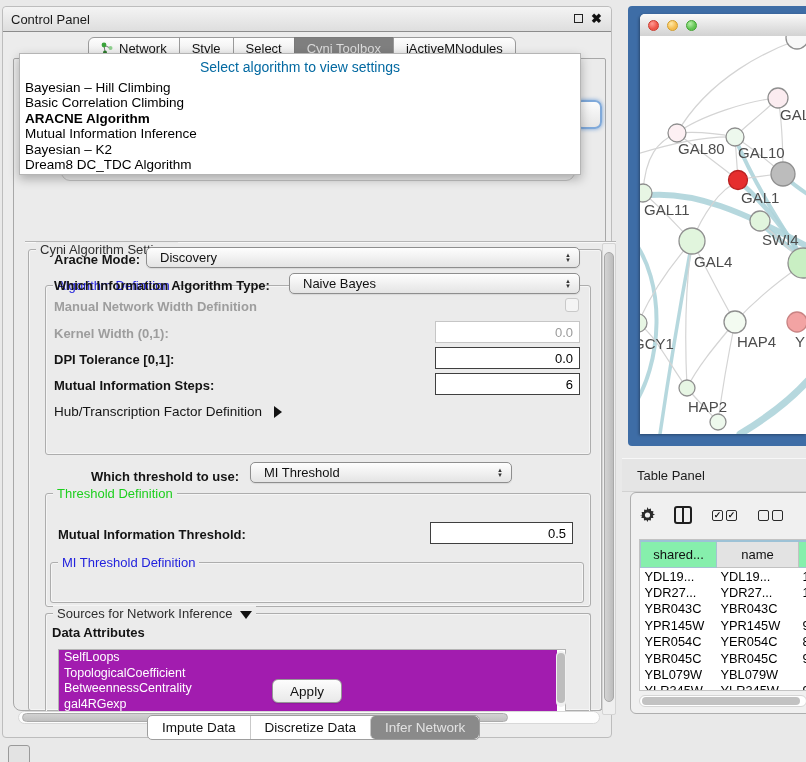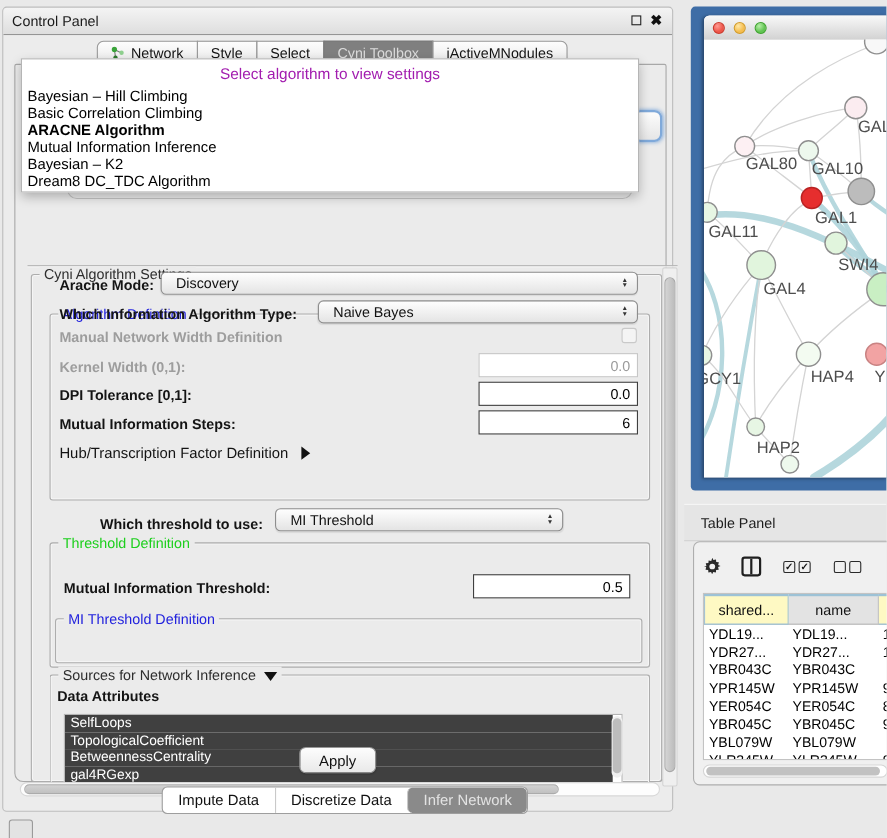--- a/index.html
+++ b/index.html
@@ -56,21 +56,21 @@
             background:#f4f4f4;box-sizing:border-box}
 
   .tri-right{display:inline-block;width:0;height:0;border-left:8px solid #111;
              border-top:6px solid transparent;border-bottom:6px solid transparent;vertical-align:middle}
   .tri-down{display:inline-block;width:0;height:0;border-top:8px solid #111;
             border-left:6px solid transparent;border-right:6px solid transparent;vertical-align:middle;margin-left:4px}
 
   
   .attr-list{position:absolute;left:44px;top:590px;width:508px;height:64px;background:#fff;
              border:1px solid #b4b4b4;overflow:hidden;box-sizing:border-box}
-  .attr-item{height:15.5px;background:#404040;color:#fff;font-size:12.5px;line-height:15.5px;
+  .attr-item{height:15.5px;background:#a21caf;color:#fff;font-size:12.5px;line-height:15.5px;
              padding-left:5px;width:calc(100% - 13px)}
   .attr-scroll{position:absolute;right:1px;top:2px;width:10px;height:56px;background:#f0f0f0;border-radius:5px}
   .attr-thumb{position:absolute;left:1px;top:2px;width:8px;height:50px;background:#bdbdbd;border-radius:4px}
 
   
   .vscroll{position:absolute;left:588px;top:184px;width:14px;height:472px;background:#efefef;
            border:1px solid #d4d4d4;border-radius:2px;box-sizing:border-box}
   .vthumb{position:absolute;left:1px;top:8px;width:10px;height:450px;border-radius:6px;
           background:linear-gradient(90deg,#d4d4d4,#bdbdbd);border:1px solid #a9a9a9;box-sizing:border-box}
   .hscroll{position:absolute;left:4px;top:652px;width:582px;height:13px;background:#fdfdfd;
@@ -90,21 +90,21 @@
   .btab.sel{background:#8a8a8a;color:#e3e3e3;border-radius:5px}
 
   
   .ghost-combo{position:absolute;left:58px;top:148px;width:512px;height:24px;border:1px solid #c3c3c3;
                border-radius:9px;z-index:5}
   .focus-ring{position:absolute;left:572px;top:93px;width:23px;height:25px;border:2px solid #7fa9da;
               border-radius:7px;box-shadow:0 0 4px #6f9fd8;z-index:5;background:linear-gradient(#fcfcfc,#e6e6e6)}
   .dropdown{position:absolute;left:16px;top:46px;width:560px;height:120px;background:#fff;
             border:1px solid #b5b5b5;box-shadow:0 4px 10px rgba(0,0,0,.28);z-index:10}
   .dd-placeholder{height:26px;display:flex;align-items:center;justify-content:center;
-                  font-size:14px;color:#a21caf}
+                  font-size:14px;color:#0369a1}
   .dd-item{height:15.4px;line-height:15.4px;font-size:13.5px;color:#000;padding-left:5px;white-space:nowrap}
   .dd-item.sel{font-weight:bold}
 
   
   .net-frame{position:absolute;left:628px;top:6px;width:178px;height:440px;background:#3e6da6;
              border-radius:4px 0 0 4px}
   .net-win{position:absolute;left:12px;top:8px;width:166px;height:420px;background:#fff;
            border-radius:5px 0 0 0;overflow:hidden;box-shadow:-1px 1px 3px rgba(0,0,0,.35)}
   .net-titlebar{position:absolute;left:0;top:0;right:0;height:22px;
                 background:linear-gradient(#f9f9f9,#d2d2d2);border-bottom:1px solid #a6a6a6;display:flex;align-items:center}
@@ -121,21 +121,21 @@
   .table-win{position:absolute;left:630px;top:492px;width:200px;height:222px;background:#f0f0f0;
              border:1px solid #aeaeae;border-radius:6px;box-sizing:border-box}
   .tt-toolbar{position:absolute;left:8px;top:11px;height:22px;display:flex;align-items:center}
   .ticon{margin-right:12px;display:flex;align-items:center}
   .cols-icon{width:18px;height:18px;border:2px solid #1f1f1f;border-radius:3px;box-sizing:border-box;position:relative}
   .cols-icon:after{content:"";position:absolute;left:6px;top:0;bottom:0;width:2px;background:#1f1f1f}
   .cb{width:11px;height:11px;border:1.5px solid #2a2a2a;border-radius:2px;box-sizing:border-box;
       margin-right:3px;font-size:9px;line-height:8px;font-weight:bold;color:#111;text-align:center}
   .grid{position:absolute;left:8px;top:46px;right:0;bottom:22px;overflow:hidden;background:#fff;border:1px solid #c3c3c3}
   .grid table{border-collapse:collapse;font-size:12.8px;table-layout:fixed;width:260px}
-  .grid th{height:23px;font-weight:normal;font-size:13px;color:#111;background:#fef9c3;
+  .grid th{height:23px;font-weight:normal;font-size:13px;color:#111;background:#86efac;
            border:1px solid #a5c3d2;border-top:2px solid #9dc2d6}
   .grid th.plain{background:#e3e3e3;border-color:#c2c2c2;border-top:2px solid #9dc2d6}
   .grid td{height:16.4px;padding:0 0 0 4px;color:#000;white-space:nowrap;overflow:hidden}
   .t-hscroll{position:absolute;left:8px;bottom:6px;width:168px;height:12px;background:#fff;
              border:1px solid #d5d5d5;border-radius:6px;box-sizing:border-box}
   .t-hthumb{position:absolute;left:2px;top:1px;width:158px;height:8px;background:#c2c2c2;border-radius:4px}
 
   .mini-icon{position:absolute;left:8px;top:745px;width:22px;height:20px;border:1.5px solid #9a9a9a;
              border-radius:3px;background:#e3e3e3;box-sizing:border-box}
 </style>

